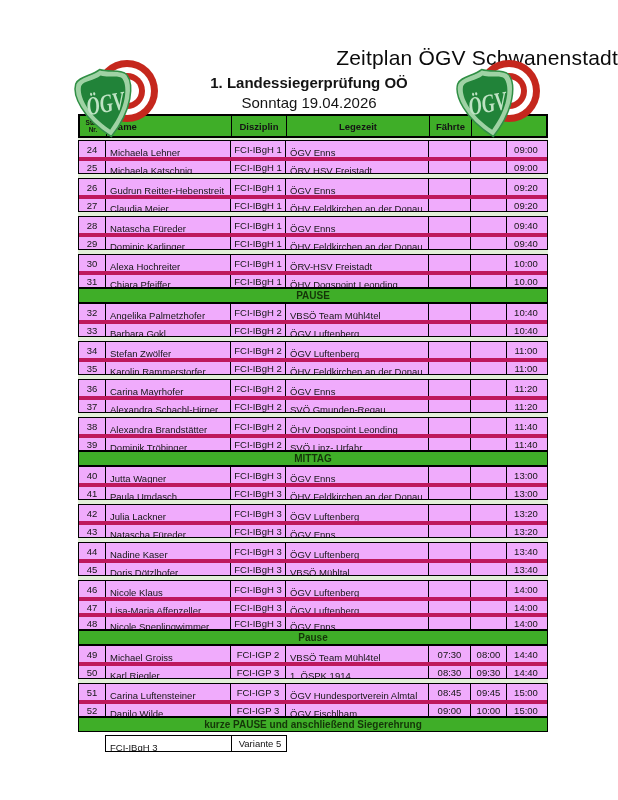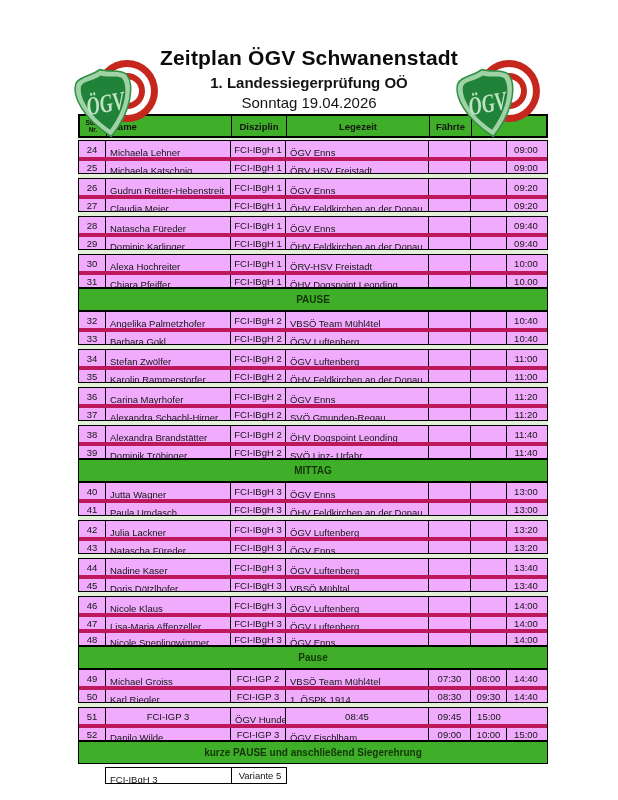--- a/index.html
+++ b/index.html
@@ -12,21 +12,21 @@
     --txt:#141414;
     --band-txt:#143608;
   }
   html,body{margin:0;padding:0;}
   body{
     width:618px;height:800px;position:relative;background:#ffffff;
     font-family:"Liberation Sans", sans-serif;color:var(--txt);
     overflow:hidden;
   }
   .title-block{position:absolute;top:46px;left:0;width:618px;text-align:center;z-index:1;}
-  .title{font-size:21px;font-weight:bold;letter-spacing:.2px;color:#0b0b0b;}
+  .title{font-size:21px;font-weight:normal;letter-spacing:.2px;color:#0b0b0b;text-align:right;}
   .subtitle{font-size:15px;font-weight:bold;margin-top:4px;}
   .date{font-size:15px;font-weight:400;margin-top:3px;}
 
   .logo{position:absolute;top:54px;width:90px;height:96px;z-index:5;}
   .logo.left{left:70px;}
   .logo.right{left:452px;}
 
   .schedule{position:absolute;left:78px;top:114px;width:470px;z-index:2;}
   .grid{display:grid;grid-template-columns:27px 125px 55px 143px 42px 36px 38px;box-sizing:border-box;}
   .header-row{background:var(--green);border:2px solid #000;height:24px;}
@@ -44,21 +44,21 @@
   .row + .row{border-top:4px solid #be185d;}
   .cell{
     border-right:1px solid #000;font-size:9.5px;display:flex;align-items:center;
     white-space:nowrap;overflow:hidden;box-sizing:border-box;color:var(--txt);
   }
   .cell:last-child{border-right:none;}
   .cell.l{justify-content:flex-start;padding:7px 2px 0 4px;}
   .cell.c{justify-content:center;padding:0 1px;}
 
   .band{
-    border:1px solid #000;background:var(--green);height:23px;box-sizing:border-box;
+    border:1px solid #000;background:var(--green);height:15px;box-sizing:border-box;
     display:flex;align-items:center;justify-content:center;
     font-size:10px;font-weight:bold;color:var(--band-txt);
   }
 
   .mini{
     margin-top:3px;margin-left:27px;width:182px;display:grid;
     grid-template-columns:126px 56px;border:1px solid #000;box-sizing:border-box;background:#fff;
   }
   .mini .cell{height:15px;}
 </style>
@@ -391,20 +391,21 @@
           <div class="cell l">1. ÖSPK 1914</div>
           <div class="cell c">08:30</div>
           <div class="cell c">09:30</div>
           <div class="cell c">14:40</div>
         </div>
       </div>
       <div class="spacer" style="height: 4px;"></div>
       <div class="group">
         <div class="grid row">
           <div class="cell c">51</div>
+          <div class="cell l">Carina Luftensteiner</div>
           <div class="cell c">FCI-IGP 3</div>
           <div class="cell l">ÖGV Hundesportverein Almtal</div>
           <div class="cell c">08:45</div>
           <div class="cell c">09:45</div>
           <div class="cell c">15:00</div>
         </div>
         <div class="grid row">
           <div class="cell c">52</div>
           <div class="cell l">Danilo Wilde</div>
           <div class="cell c">FCI-IGP 3</div>

